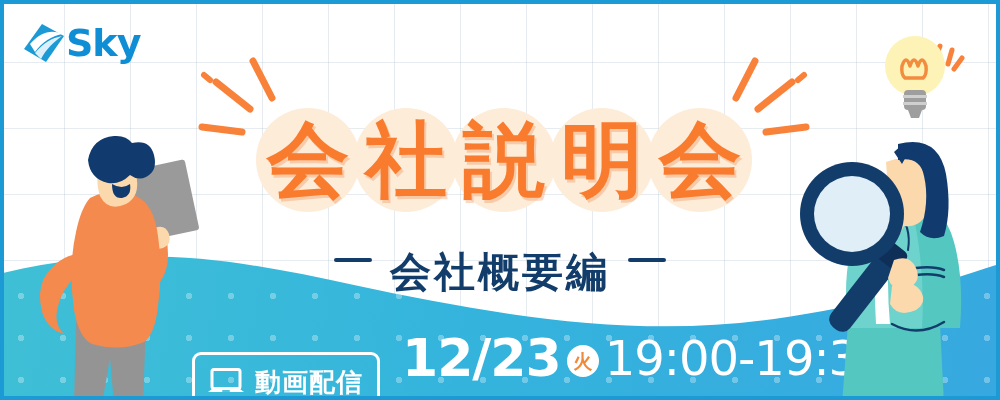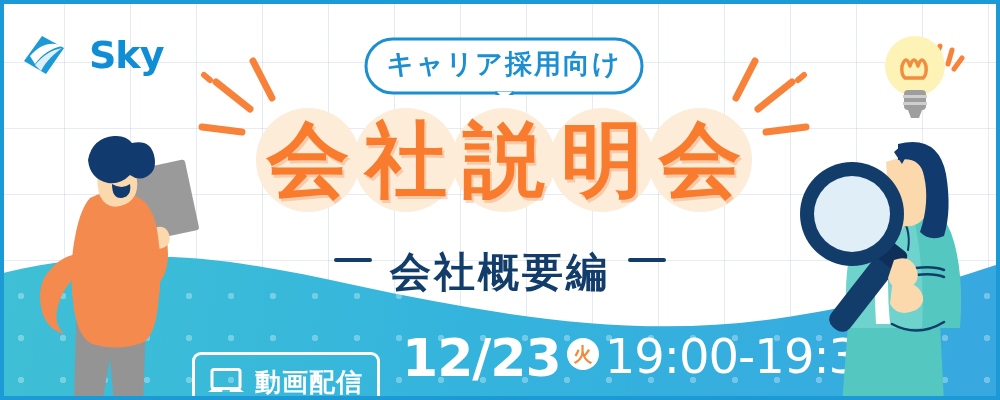--- a/index.html
+++ b/index.html
@@ -31,21 +31,21 @@
     clip-path:path("M0,52 C140,18 240,36 360,62 C500,92 640,116 780,96 C880,82 960,56 1020,36 L1020,180 L0,180 Z");
   }
   .wave-dots{
     position:absolute;inset:0;
     background-image:radial-gradient(circle, rgba(255,255,255,.30) 3.2px, transparent 3.4px);
     background-size:42px 42px;
     background-position:6px 10px;
   }
 
   
-  .logo{position:absolute;left:18px;top:30px;display:flex;align-items:center;gap:23px;}
+  .logo{position:absolute;left:18px;top:18px;display:flex;align-items:center;gap:0;}
   .logo-mark{width:44px;height:42px;display:block;}
   .logo-text{
     font-family:"DejaVu Sans","Liberation Sans",sans-serif;
     font-weight:bold;font-size:38px;color:#0f8ed6;letter-spacing:-1px;line-height:1;
   }
 
   
   .badge-wrap{position:absolute;left:360px;top:33px;width:280px;height:58px;}
   .badge-outline{position:absolute;inset:0;}
   .badge-label{
@@ -99,21 +99,21 @@
   .video-chip{
     display:flex;align-items:center;gap:10px;
     border:3px solid #ffffff;border-radius:9px;
     padding:5px 14px 1px 12px;box-sizing:border-box;height:56px;margin-top:44px;
   }
   .laptop-icon{width:38px;height:28px;display:block;}
   .video-label{
     font-family:"DejaVu Sans","Liberation Sans",sans-serif;
     font-weight:bold;font-size:26px;color:#ffffff;letter-spacing:1px;line-height:1;
   }
-  .date-block{display:flex;gap:2px;}
+  .date-block{display:flex;align-items:center;gap:2px;}
   .date-main{
     font-family:"DejaVu Sans","Liberation Sans",sans-serif;
     font-weight:bold;font-size:52px;color:#ffffff;line-height:1;letter-spacing:-1px;
   }
   .dow{
     width:32px;height:32px;border-radius:50%;background:#ffffff;
     display:flex;align-items:center;justify-content:center;
     font-family:"DejaVu Sans","Liberation Sans",sans-serif;
     font-weight:bold;font-size:19px;color:#f08a3a;line-height:1;
     margin:6px 4px 0 4px;
@@ -156,27 +156,20 @@
 
   <div class="logo">
     <svg class="logo-mark" viewBox="0 0 44 42">
       <path d="M20 2 L42 14 L24 40 L2 27 Z" fill="#1b9ad6"></path>
       <path d="M8 22 C18 10 30 7 40 12 C30 14 20 20 13 30 Z" fill="#ffffff"></path>
       <path d="M13 31 C21 21 30 16 40 14 C32 20 24 27 19 37 Z" fill="#ffffff" opacity=".85"></path>
     </svg>
     <span class="logo-text">Sky</span>
   </div>
 
-  <div class="badge-wrap">
-    <svg class="badge-outline" viewBox="0 0 280 58" preserveAspectRatio="none">
-      <path d="M29,2 H251 A27,27 0 0 1 251,56 H152 L140,56 L131,56 H29 A27,27 0 0 1 29,2 Z" fill="#ffffff" stroke="#1b8fd2" stroke-width="3"></path>
-      <path d="M131,55 L140,64 L150,55" fill="#ffffff" stroke="#1b8fd2" stroke-width="3" stroke-linejoin="round"></path>
-    </svg>
-    <div class="badge-label">キャリア採用向け</div>
-  </div>
 
   <div class="title">
     <div class="title-ch">
         <span>会</span>
       </div>
     <div class="title-ch">
         <span>社</span>
       </div>
     <div class="title-ch">
         <span>説</span>

